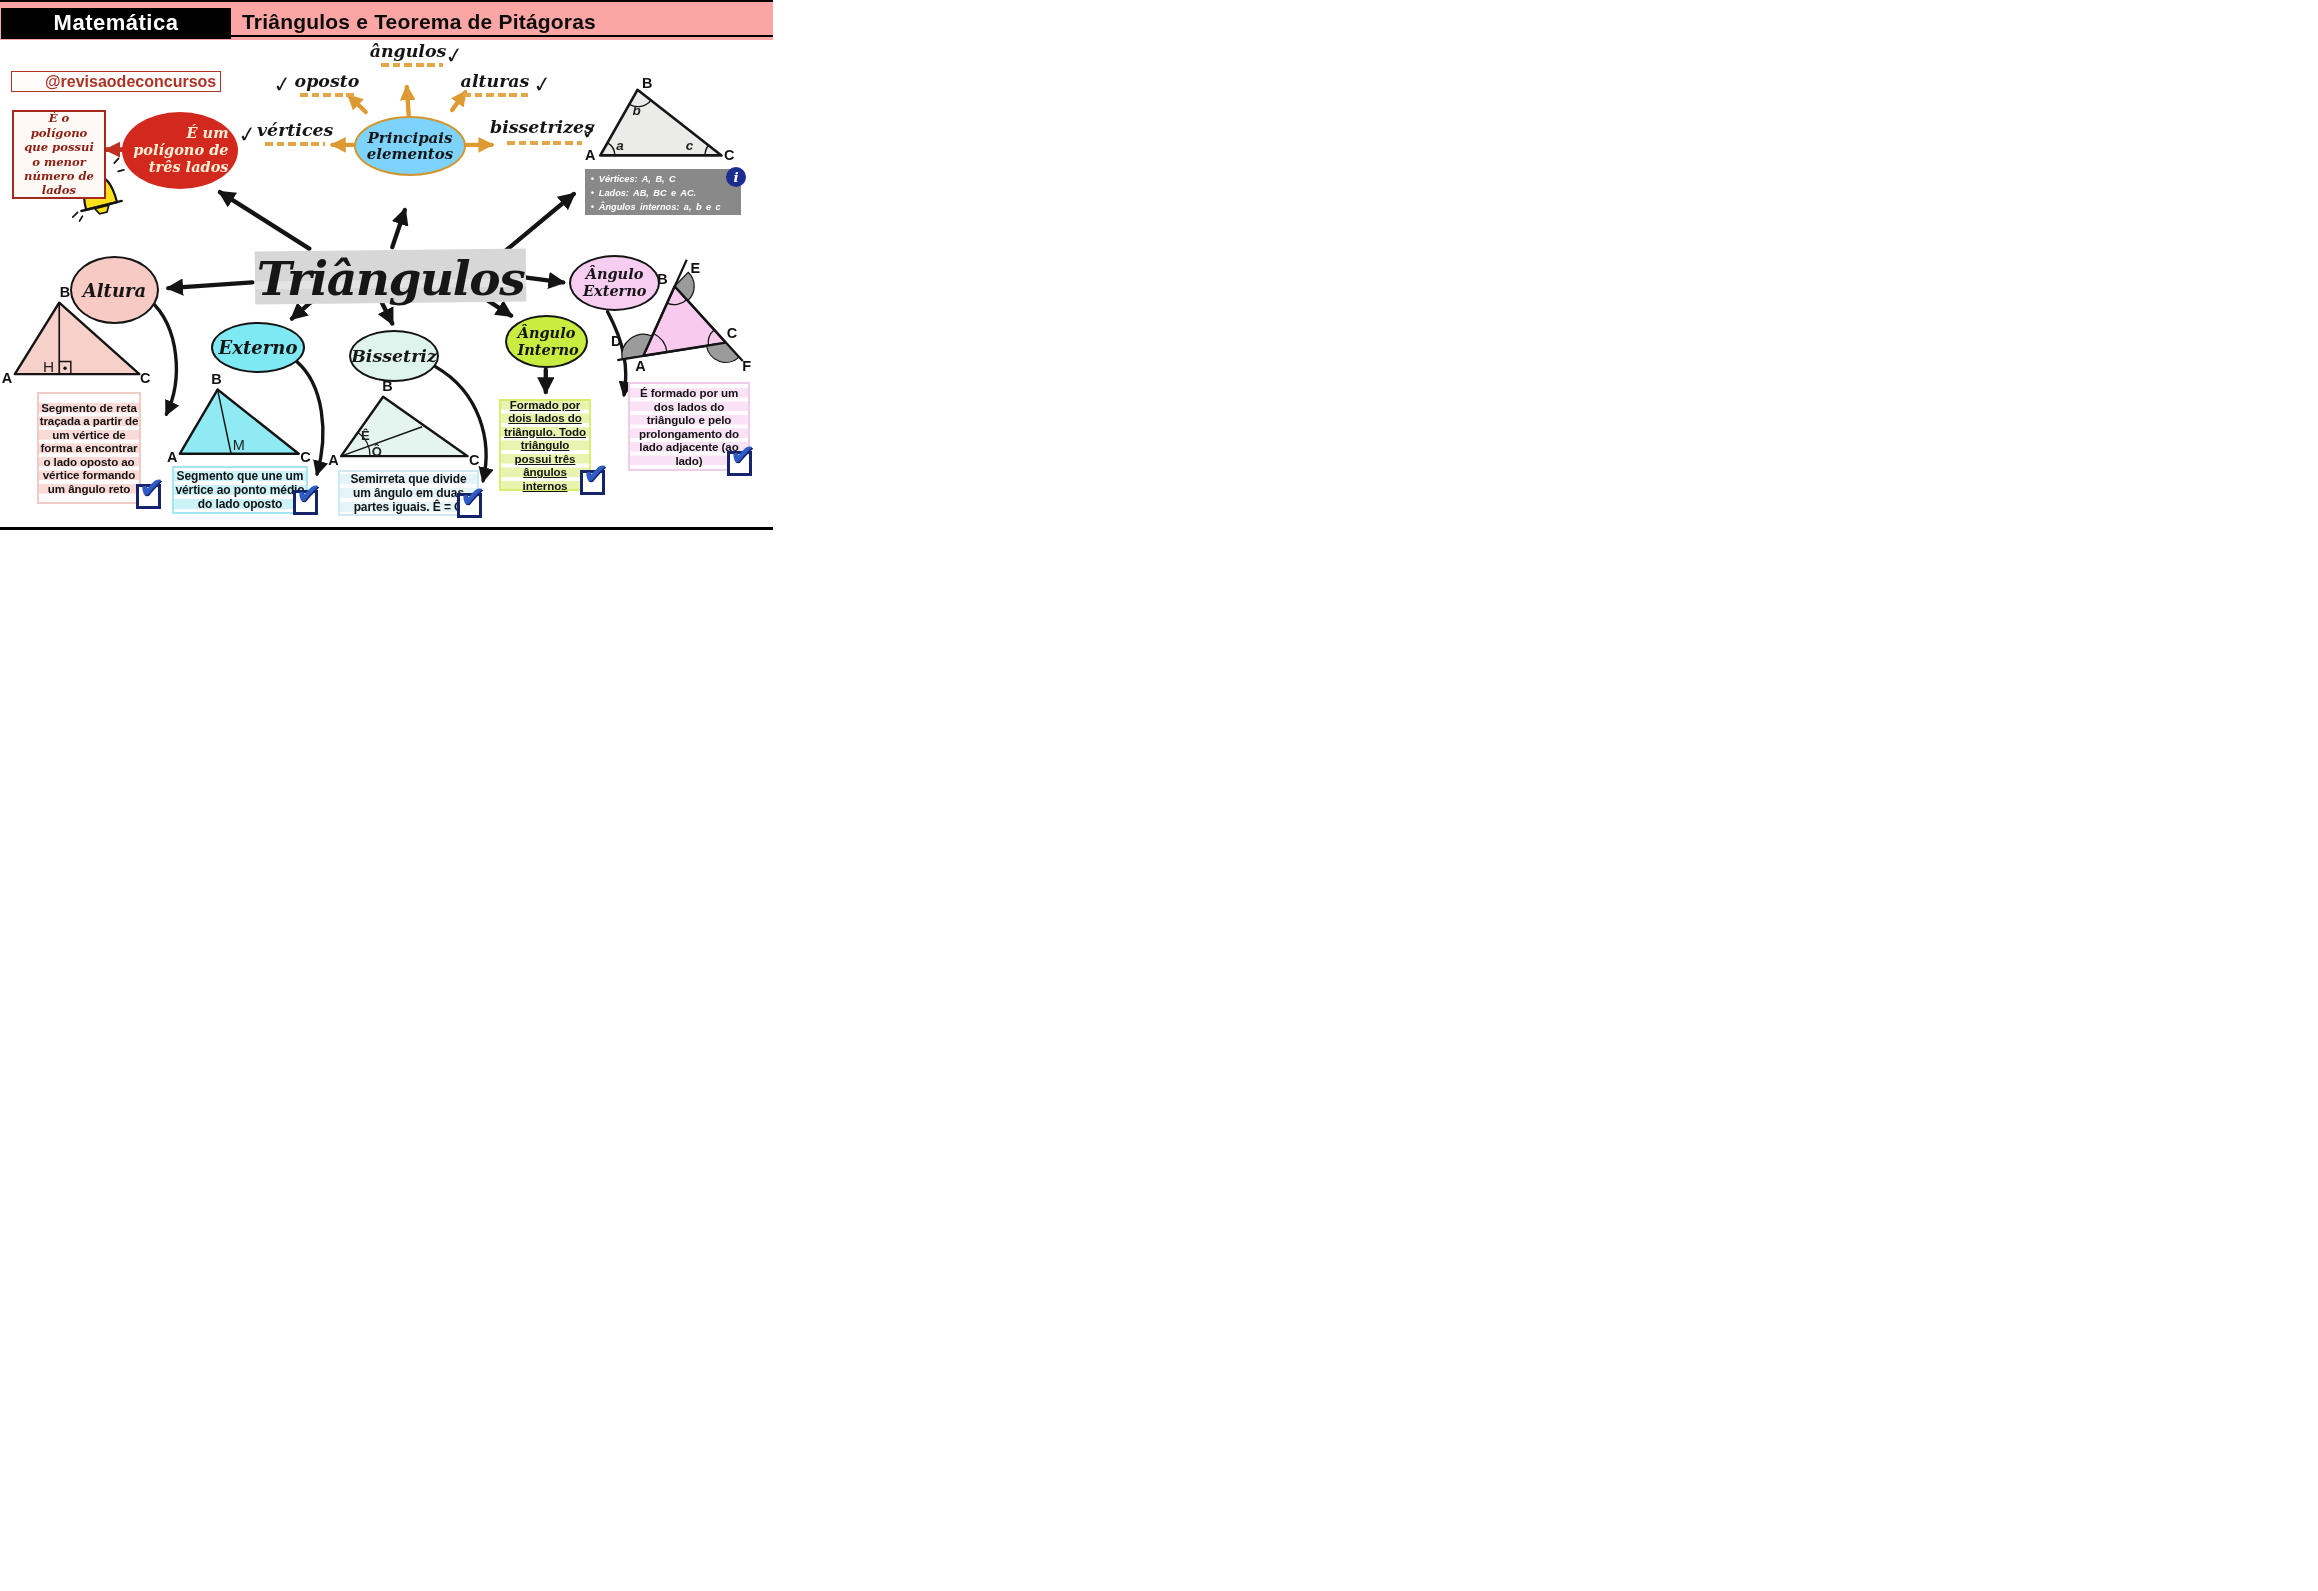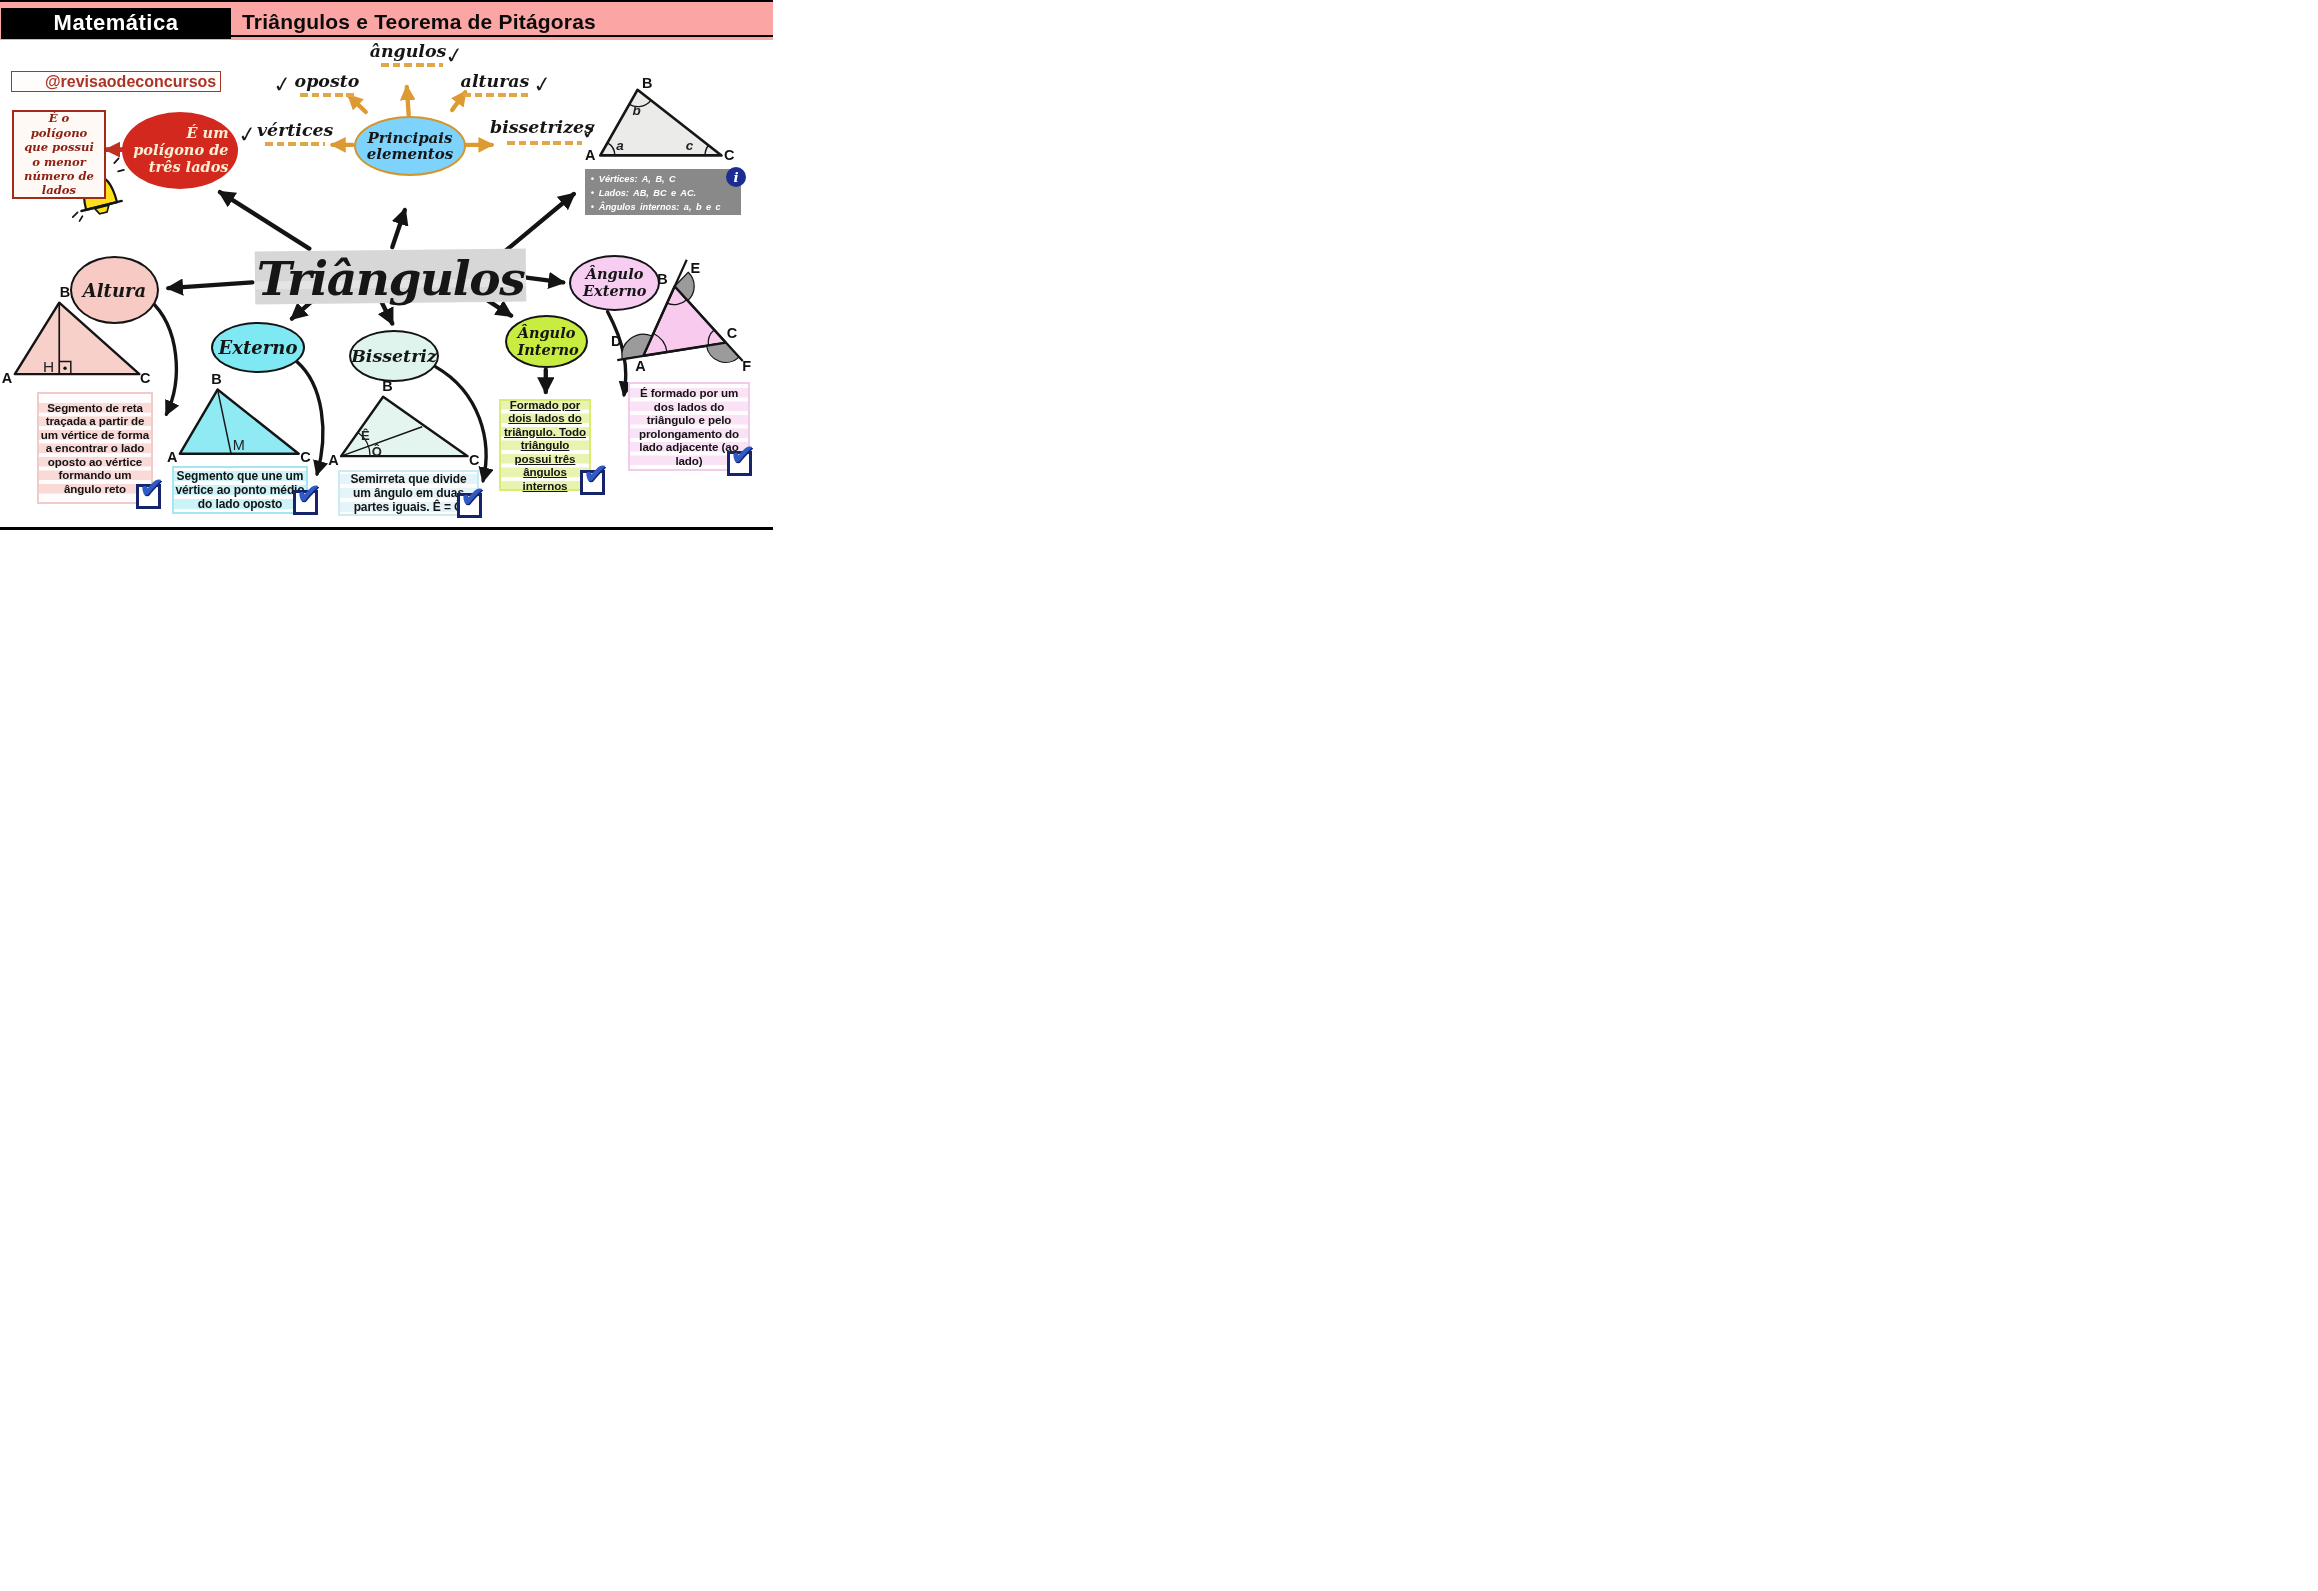--- a/index.html
+++ b/index.html
@@ -236,21 +236,21 @@
 </div>
 
 <div class="abs ellipse center-flex" style="left:505px;top:315px;width:83px;height:53px;background:#C9EC41;">
   <span class="script" style="width:58px;font-size:14.5px;line-height:1.15;text-align:center;">Ângulo Interno</span>
 </div>
 
 <div class="abs ellipse center-flex" style="left:569px;top:255px;width:91px;height:56px;background:#F7CDF2;">
   <span class="script" style="width:63px;font-size:14.5px;line-height:1.15;text-align:center;">Ângulo Externo</span>
 </div>
 
-<div class="abs defbox center-flex" style="left:37px;top:392px;width:116px;height:112px;border:2.4px solid #F2CBC6;">
+<div class="abs defbox center-flex" style="left:37px;top:392px;width:104px;height:112px;border:2.4px solid #F2CBC6;">
   <div class="deftext band-pink" style="font-size:11.6px;line-height:13.5px;">Segmento de reta traçada a partir de um vértice de forma a encontrar o lado oposto ao vértice formando um ângulo reto</div>
 </div>
 <div class="abs checkbox" style="left:136px;top:484px;">
   <span class="tick">✔</span>
 </div>
 
 <div class="abs defbox center-flex" style="left:172px;top:466px;width:136px;height:48px;border:2.9px solid #A5E7F0;">
   <div class="deftext band-cyan" style="font-size:12px;line-height:14px;">Segmento que une um vértice ao ponto médio do lado oposto</div>
 </div>
 <div class="abs checkbox" style="left:293px;top:490px;">

